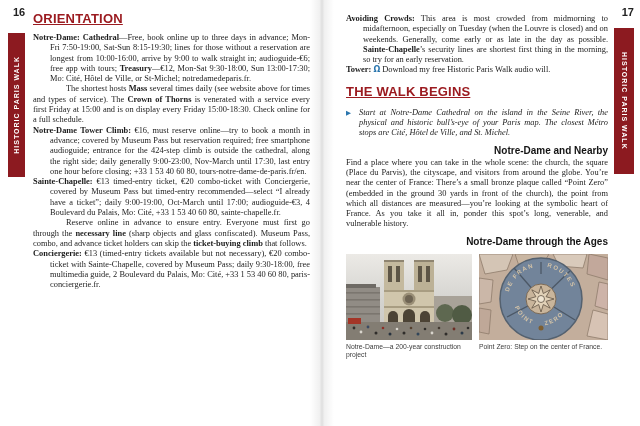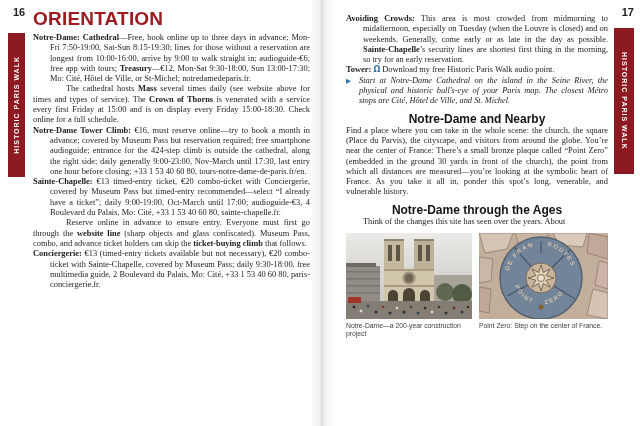--- a/index.html
+++ b/index.html
@@ -32,28 +32,28 @@
     font-family:"Liberation Sans", sans-serif;font-weight:bold;
     font-size:7px;letter-spacing:1px;white-space:nowrap;
     writing-mode:vertical-rl;
   }
   .tab-left span{transform:rotate(180deg);}
   .page{position:absolute;top:6px;font-size:8.4px;line-height:10.3px;text-align:justify;}
   .page-left{left:33px;width:277px;}
   .page-right{left:346px;width:262px;}
   h1{
     font-family:"Liberation Sans", sans-serif;
-    font-size:19px;line-height:14px;color:#9b1b20;
-    letter-spacing:0.2px;margin:6px 0 7px 0;text-align:left;
+    font-size:13px;line-height:14px;color:#9b1b20;
+    letter-spacing:0.2px;margin:6px 0 7px 0;text-align:left;text-decoration:underline;
   }
   .page-right h1{margin:9px 0 9px 0;}
   h2{
     font-family:"Liberation Sans", sans-serif;
-    font-size:12px;line-height:12px;color:#141414;
-    margin:6px 0 1px 0;text-align:center;
+    font-size:10px;line-height:12px;color:#141414;
+    margin:6px 0 1px 0;text-align:right;
   }
   p{margin:0;}
   p.entry{padding-left:17px;text-indent:-17px;}
   p.first{margin-top:8px;}
   p.cont{text-indent:33px;}
   p.indent{text-indent:17px;}
   .b{font-weight:bold;}
   .i{}
   .audio{color:#2b76ae;font-weight:bold;font-style:normal;font-family:"DejaVu Sans", sans-serif;font-size:8px;}
   p.intro{position:relative;padding-left:13px;font-style:italic;margin:0 0 2px 0;}
@@ -81,38 +81,38 @@
 <div class="tab tab-left">
   <span>HISTORIC PARIS WALK</span>
 </div>
 <div class="tab tab-right">
   <span>HISTORIC PARIS WALK</span>
 </div>
 
 <div class="page page-left">
   <h1>ORIENTATION</h1>
   <p class="entry"><span class="b">Notre-Dame: Cathedral</span><span>—Free, book online up to three days in advance; Mon-Fri 7:50-19:00, Sat-Sun 8:15-19:30; lines for those without a reservation are longest from 10:00-16:00, arrive by 9:00 to walk straight in; audioguide-€6; free app with tours; </span><span class="b">Treasury</span><span>—€12, Mon-Sat 9:30-18:00, Sun 13:00-17:30; Mo: Cité, Hôtel de Ville, or St-Michel; notredamedeparis.fr.</span></p>
-  <p class="cont"><span>The cathedral hosts </span><span class="b">Mass</span><span> several times daily (see website above for times and types of service). The </span><span class="b">Crown of Thorns</span><span> is venerated with a service every first Friday at 15:00 and is on display every Friday 15:00-18:30. Check online for a full schedule.</span></p>
+  <p class="cont"><span>The shortest hosts </span><span class="b">Mass</span><span> several times daily (see website above for times and types of service). The </span><span class="b">Crown of Thorns</span><span> is venerated with a service every first Friday at 15:00 and is on display every Friday 15:00-18:30. Check online for a full schedule.</span></p>
   <p class="entry"><span class="b">Notre-Dame Tower Climb:</span><span> €16, must reserve online—try to book a month in advance; covered by Museum Pass but reservation required; free smartphone audioguide; entrance for the 424-step climb is outside the cathedral, along the right side; daily generally 9:00-23:00, Nov-March until 17:30, last entry one hour before closing; +33 1 53 40 60 80, tours-notre-dame-de-paris.fr/en.</span></p>
   <p class="entry"><span class="b">Sainte-Chapelle:</span><span> €13 timed-entry ticket, €20 combo-ticket with Conciergerie, covered by Museum Pass but timed-entry recommended—select “I already have a ticket”; daily 9:00-19:00, Oct-March until 17:00; audioguide-€3, 4 Boulevard du Palais, Mo: Cité, +33 1 53 40 60 80, sainte-chapelle.fr.</span></p>
-  <p class="cont"><span>Reserve online in advance to ensure entry. Everyone must first go through the </span><span class="b">website line</span><span> (sharp objects and glass confiscated). Museum Pass, combo, and advance ticket holders can skip the </span><span class="b">ticket-buying climb</span><span> that follows.</span></p>
+  <p class="cont"><span>Reserve online in advance to ensure entry. Everyone must first go through the </span><span class="b">necessary line</span><span> (sharp objects and glass confiscated). Museum Pass, combo, and advance ticket holders can skip the </span><span class="b">ticket-buying climb</span><span> that follows.</span></p>
   <p class="entry"><span class="b">Conciergerie:</span><span> €13 (timed-entry tickets available but not necessary), €20 combo-ticket with Sainte-Chapelle, covered by Museum Pass; daily 9:30-18:00, free multimedia guide, 2 Boulevard du Palais, Mo: Cité, +33 1 53 40 60 80, paris-conciergerie.fr.</span></p>
 </div>
 
 <div class="page page-right">
   <p class="entry first"><span class="b">Avoiding Crowds:</span><span> This area is most crowded from midmorning to midafternoon, especially on Tuesday (when the Louvre is closed) and on weekends. Generally, come early or as late in the day as possible. </span><span class="b">Sainte-Chapelle</span><span>’s security lines are shortest first thing in the morning, so try for an early reservation.</span></p>
-  <p class="entry"><span class="b">Tower:</span><span> </span><span class="audio">Ω</span><span> Download my free Historic Paris Walk audio point.</span></p>
+  <p class="entry"><span class="b">Tower:</span><span> </span><span class="audio">Ω</span><span> Download my free Historic Paris Walk audio will.</span></p>
+  <h1>THE WALK BEGINS</h1>
   <p class="intro">
     <span class="arrow">▶</span>
     <span><span class="i">Start at Notre-Dame Cathedral on the island in the Seine River, the physical and historic bull’s-eye of your Paris map. The closest Métro stops are Cité, Hôtel de Ville, and St. Michel.</span></span>
   </p>
   <h2>Notre-Dame and Nearby</h2>
   <p><span>Find a place where you can take in the whole scene: the church, the square (Place du Parvis), the cityscape, and visitors from around the globe. You’re near the center of France: There’s a small bronze plaque called “Point Zero” (embedded in the ground 30 yards in front of the church), the point from which all distances are measured—you’re looking at the symbolic heart of France. As you take it all in, ponder this spot’s long, venerable, and vulnerable history.</span></p>
   <h2>Notre-Dame through the Ages</h2>
-  <p class="indent"><span>Think of the changes this site has seen over the years. About</span></p>
 
   <div class="figures">
     <figure>
       <svg width="126" height="86" viewBox="0 0 126 86" role="img">
         <defs>
           <linearGradient id="sky1" x1="0" y1="0" x2="0" y2="1">
             <stop offset="0" stop-color="#eceae6"></stop>
             <stop offset="0.55" stop-color="#d4d3cf"></stop>
             <stop offset="1" stop-color="#c6c5c1"></stop>
           </linearGradient>

